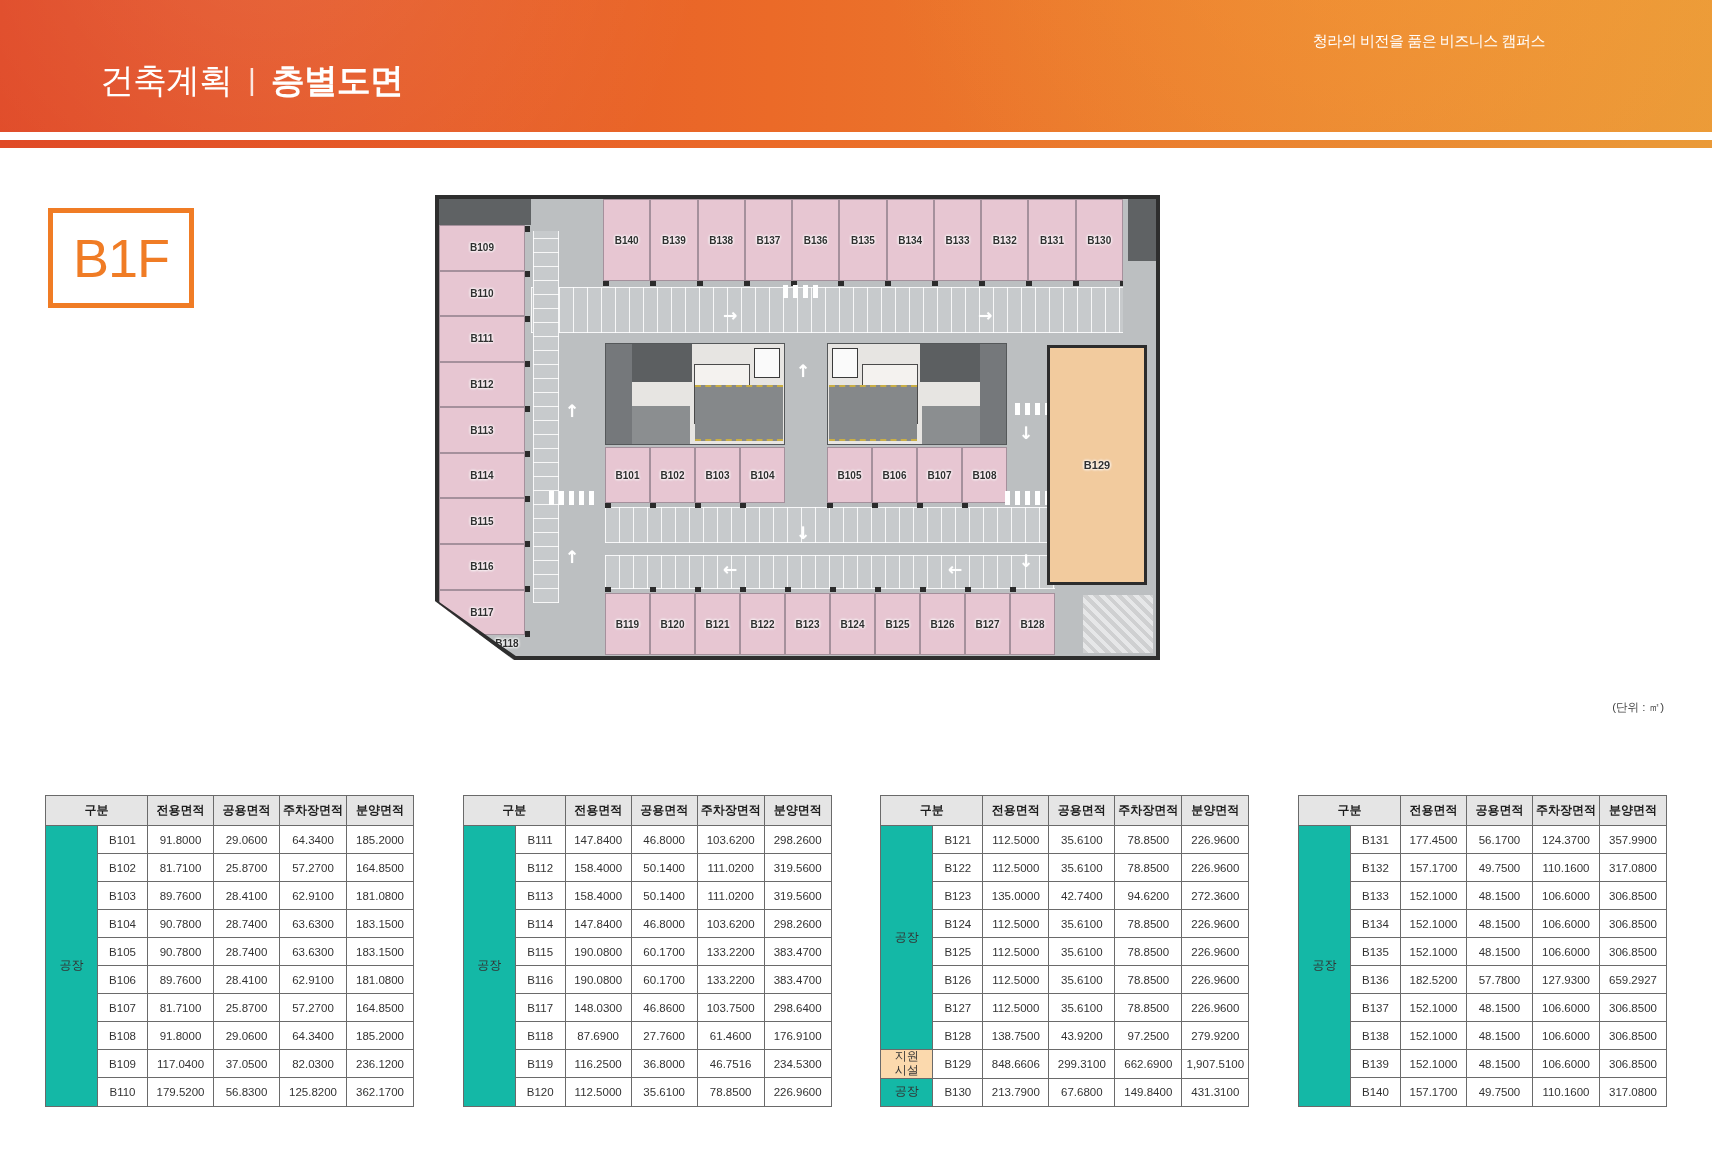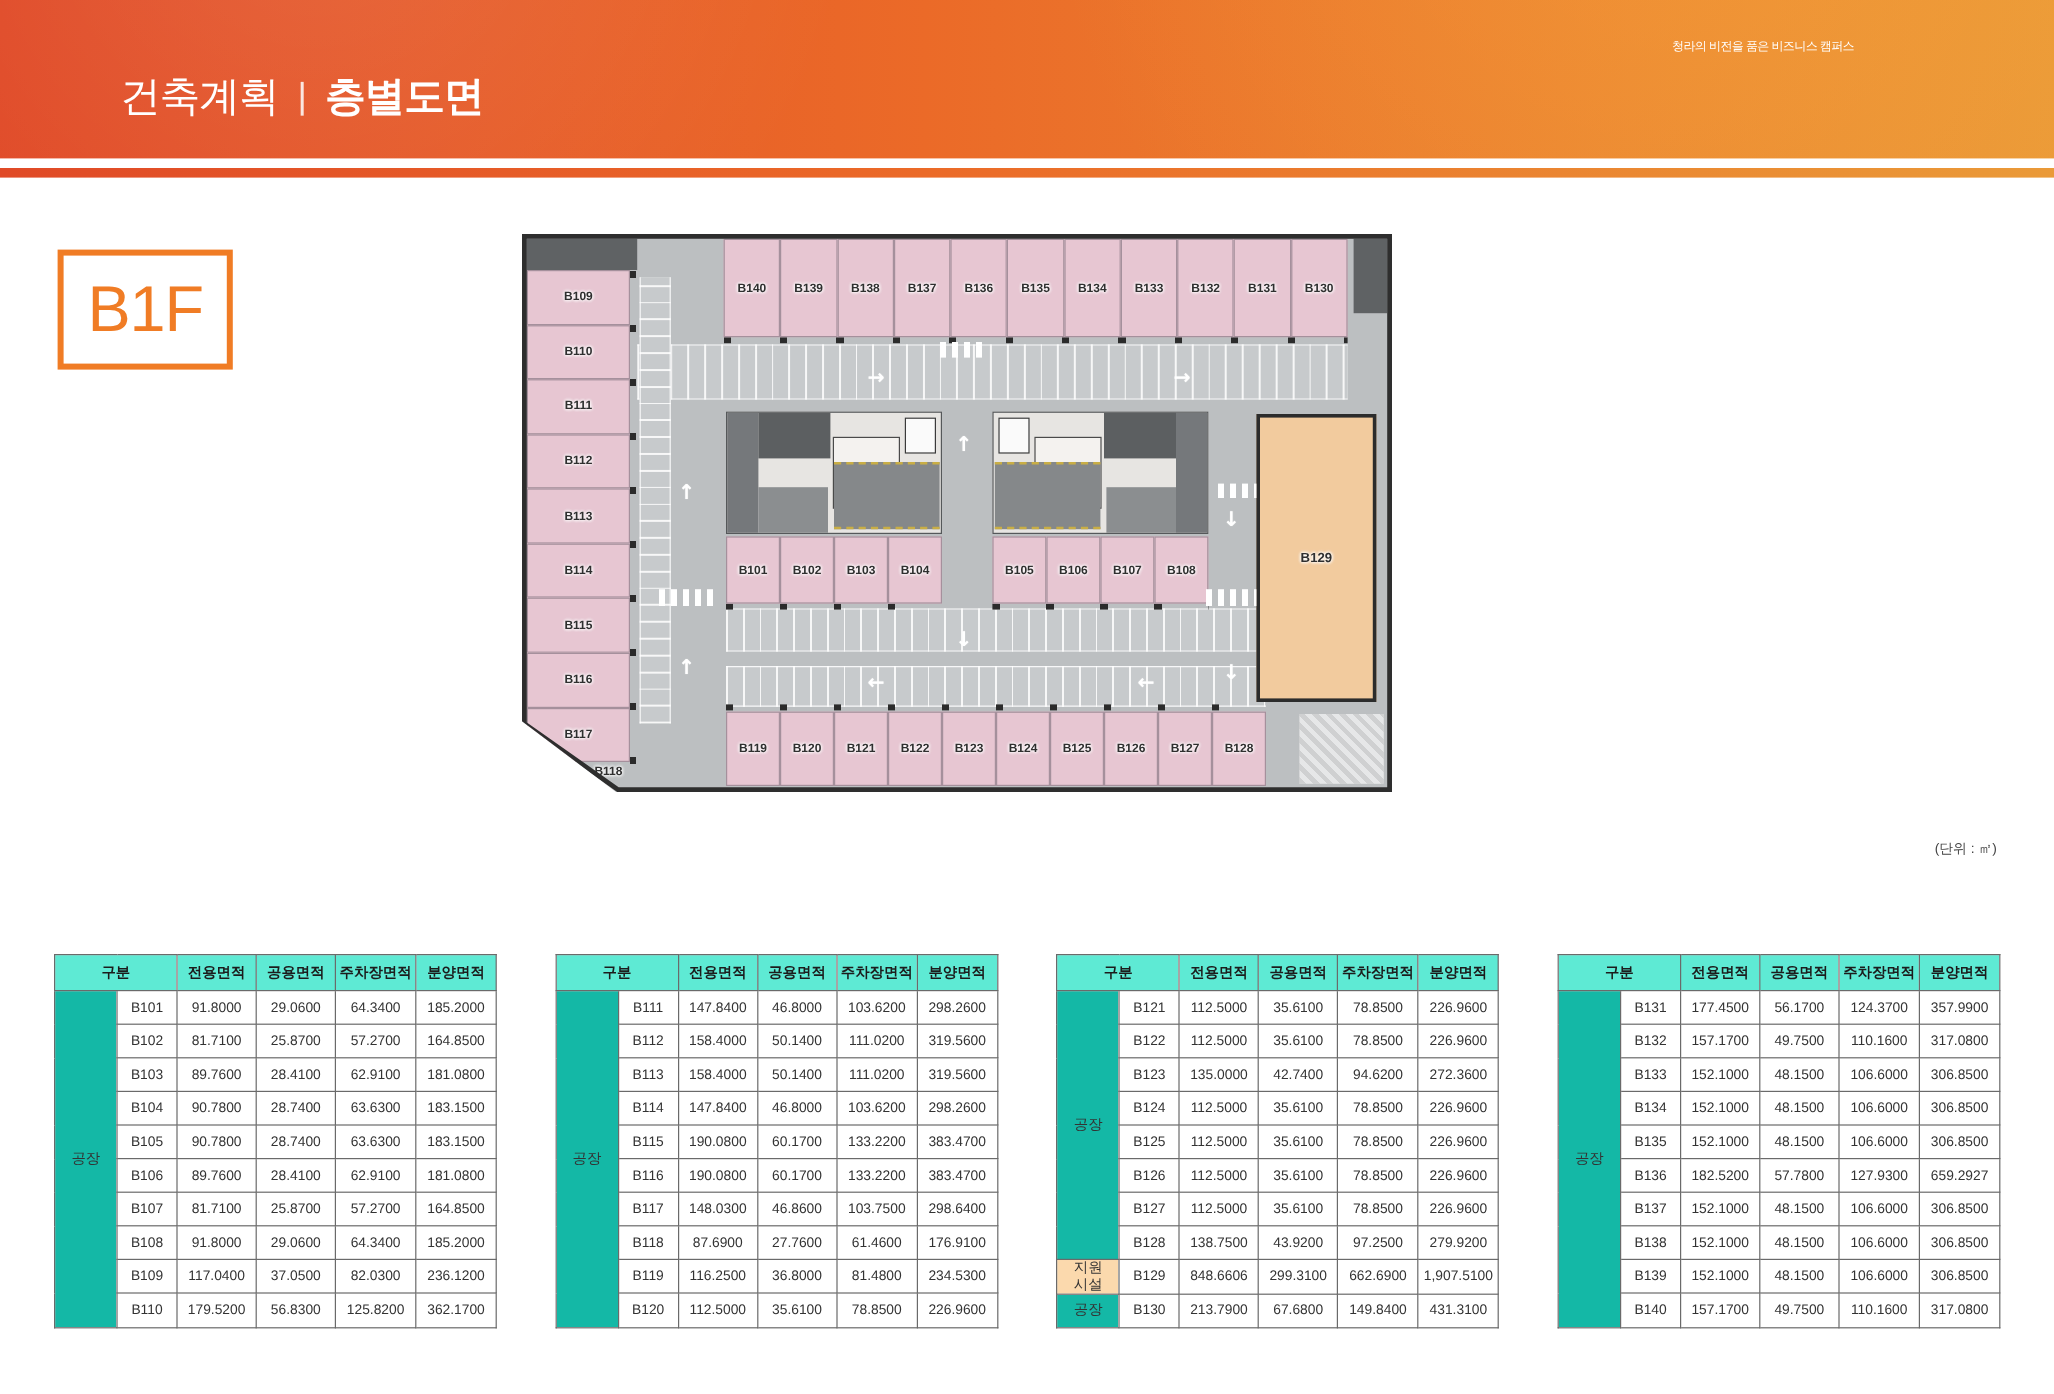--- a/index.html
+++ b/index.html
@@ -14,21 +14,21 @@
     overflow:hidden;
   }
   .sw{position:absolute;border-radius:50%;}
   .sw1{width:900px;height:900px;left:-180px;top:-560px;background:radial-gradient(circle,rgba(255,255,255,0.10) 0%,rgba(255,255,255,0.0) 70%);}
   .sw2{width:1100px;height:1100px;right:-250px;top:-700px;background:radial-gradient(circle,rgba(255,170,60,0.35) 0%,rgba(255,170,60,0.0) 70%);}
   .header-title{position:absolute;left:100px;top:58px;color:#fff;font-size:34px;letter-spacing:-1px;white-space:nowrap;}
   .t-light{font-weight:400;}
   .t-div{font-weight:100;opacity:.85;margin:0 16px;font-size:30px;vertical-align:2px;}
   .t-bold{font-weight:800;}
   .header-brand{position:absolute;right:167px;top:32px;text-align:right;color:#fff;}
-  .tagline{font-size:10px;font-weight:500;letter-spacing:-0.5px;margin-bottom:10px;}
+  .tagline{font-size:15px;font-weight:500;letter-spacing:-0.5px;margin-bottom:10px;}
   .brand{white-space:nowrap;}
   .brand-kr{font-size:30px;font-weight:500;letter-spacing:-1px;}
   .brand-en{font-size:42px;font-weight:800;letter-spacing:-1px;}
   .header-strip{position:absolute;left:0;top:140px;width:1712px;height:8px;
     background:linear-gradient(90deg,#e04a27 0%,#eb6a28 45%,#ea9a38 100%);}
   
   .floor-badge{
     position:absolute;left:48px;top:208px;width:146px;height:100px;border:5px solid #f07c25;
     display:flex;align-items:center;justify-content:center;box-sizing:border-box;background:#fff;
   }
@@ -74,21 +74,21 @@
   .xwalk{background:repeating-linear-gradient(90deg,#ffffff 0 5px,transparent 5px 10px);z-index:12;}
   .diag-label{position:absolute;z-index:14;text-align:center;}
   
   .unit-note{position:absolute;right:48px;top:700px;font-size:11.5px;color:#444;}
   .tables{position:absolute;left:45px;top:795px;width:1622px;display:flex;justify-content:space-between;}
   .atable{border-collapse:collapse;width:368px;table-layout:fixed;
     font-size:11.5px;color:#333;background:#fff;}
   .atable th,.atable td{border:1px solid #6a6a6a;text-align:center;padding:0;overflow:hidden;}
   .atable thead tr{height:30px;}
   .atable tbody tr{height:28px;}
-  .atable th{background:#5eead4;font-weight:600;font-size:12px;color:#1c1c1c;}
+  .atable th{background:#e5e5e5;font-weight:600;font-size:12px;color:#1c1c1c;}
   .atable{border:1.5px solid #444;}
   .cat{font-size:12px;color:#333;white-space:pre-line;line-height:1.15;}
   .cat-pink{background:#14b8a6;}
   .cat-peach{background:#fbd9ad;}
 </style>
 </head>
 <body>
 
 <div class="header">
   <div class="sw sw1"></div>
@@ -467,21 +467,21 @@
           <td>B118</td>
           <td>87.6900</td>
           <td>27.7600</td>
           <td>61.4600</td>
           <td>176.9100</td>
         </tr>
         <tr>
           <td>B119</td>
           <td>116.2500</td>
           <td>36.8000</td>
-          <td>81.4800</td>
+          <td>46.7516</td>
           <td>234.5300</td>
         </tr>
         <tr>
           <td>B120</td>
           <td>112.5000</td>
           <td>35.6100</td>
           <td>78.8500</td>
           <td>226.9600</td>
         </tr>
       </tbody>

